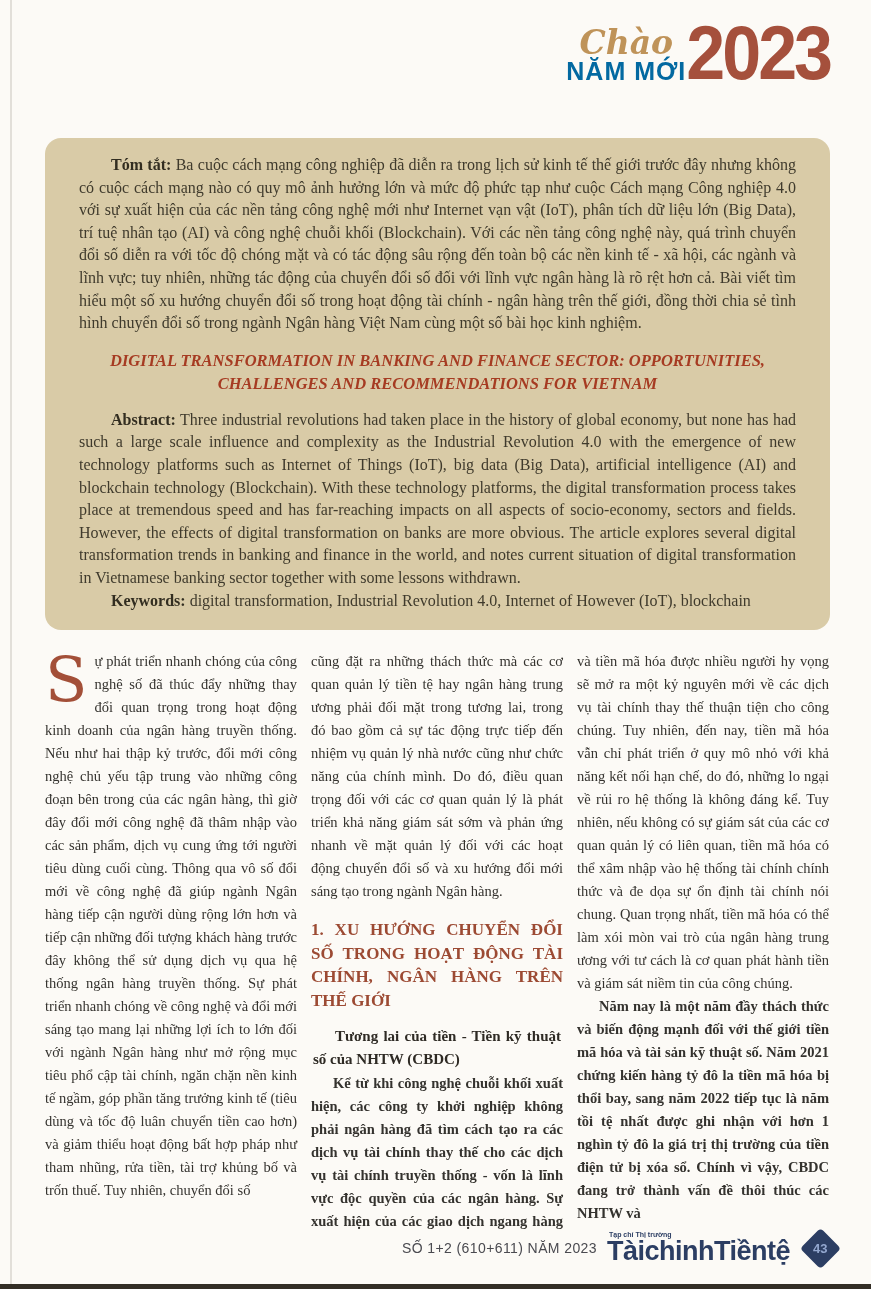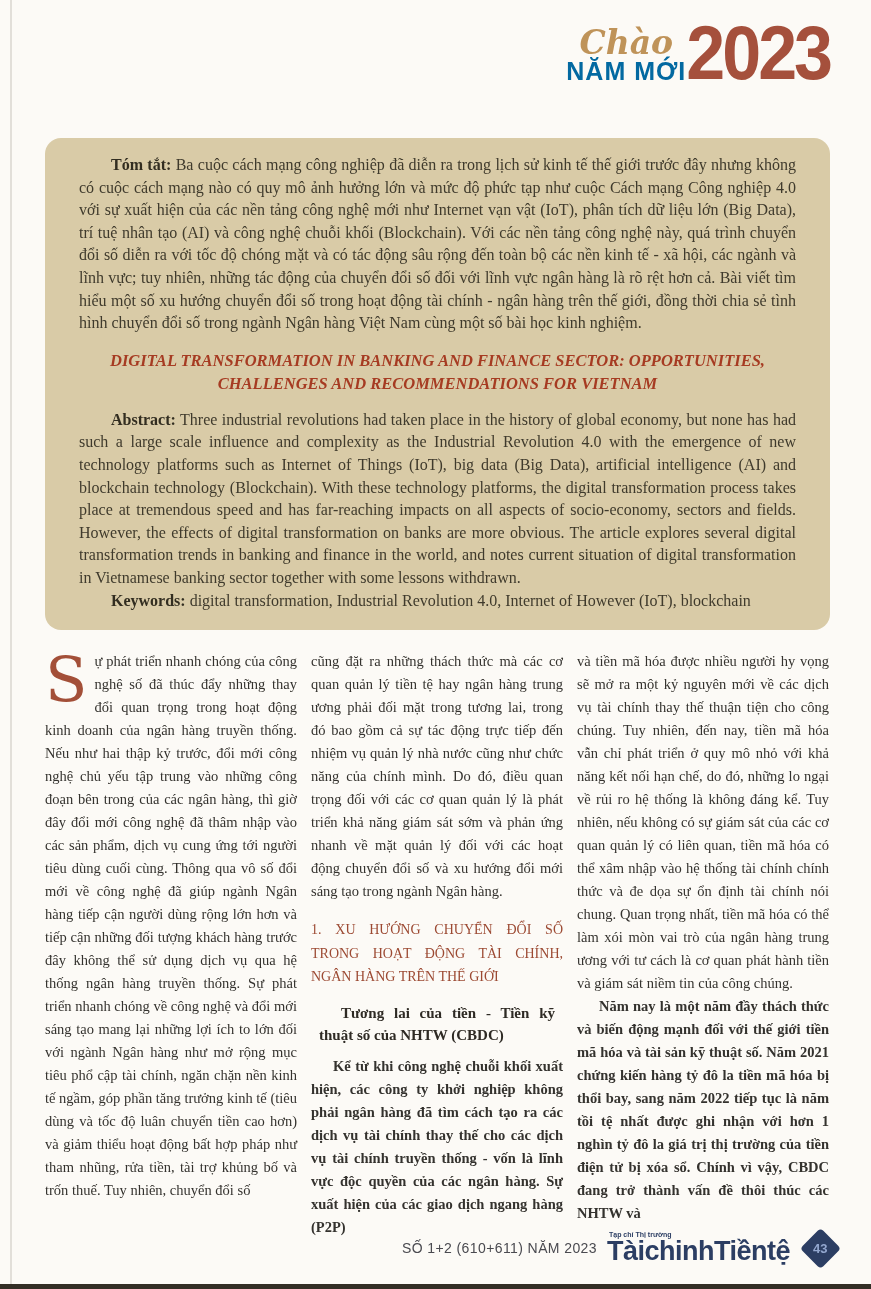--- a/index.html
+++ b/index.html
@@ -42,26 +42,26 @@
     color:#34322e; font-size:14.5px; line-height:23px; text-align:justify;
   }
   .col { width:252px; }
   .col p { margin:0; }
   .col p.indent { text-indent:22px;font-weight:bold; }
   .dropcap {
     float:left; font-family:"DejaVu Serif", serif; font-size:62px; line-height:50px;
     padding:5px 7px 0 0; color:#a34f38;
   }
   .section-heading {
-    font-weight:normal; color:#9c4a33; font-size:14px; line-height:23.5px;
+    font-weight:bold; color:#9c4a33; font-size:17px; line-height:23.5px;
     margin:15px 0 13px; text-align:justify;
   }
   .sub-heading {
     font-weight:bold; color:#2e2a24; font-size:15px; line-height:22.5px;
-    margin:8px; text-indent:22px; text-align:justify;
+    margin:2px; text-indent:22px; text-align:justify;
   }
 
   
   .footer { position:absolute; right:36px; bottom:24px; display:flex; align-items:center; gap:10px; }
   .issue-line { font-family:"Liberation Sans", sans-serif; font-size:14px; letter-spacing:0.4px; color:#4a4a50; }
   .journal-logo { color:#2c3e63; line-height:1; }
   .journal-logo .tiny { font-family:"Liberation Sans", sans-serif; font-size:7px; font-weight:bold; margin-left:2px; }
   .journal-logo .main { font-family:"Liberation Sans", sans-serif; font-size:27px; font-weight:bold; letter-spacing:-0.5px; }
   .page-diamond {
     width:29px; height:29px; background:#2c3e63; border-radius:4px; transform:rotate(45deg);

